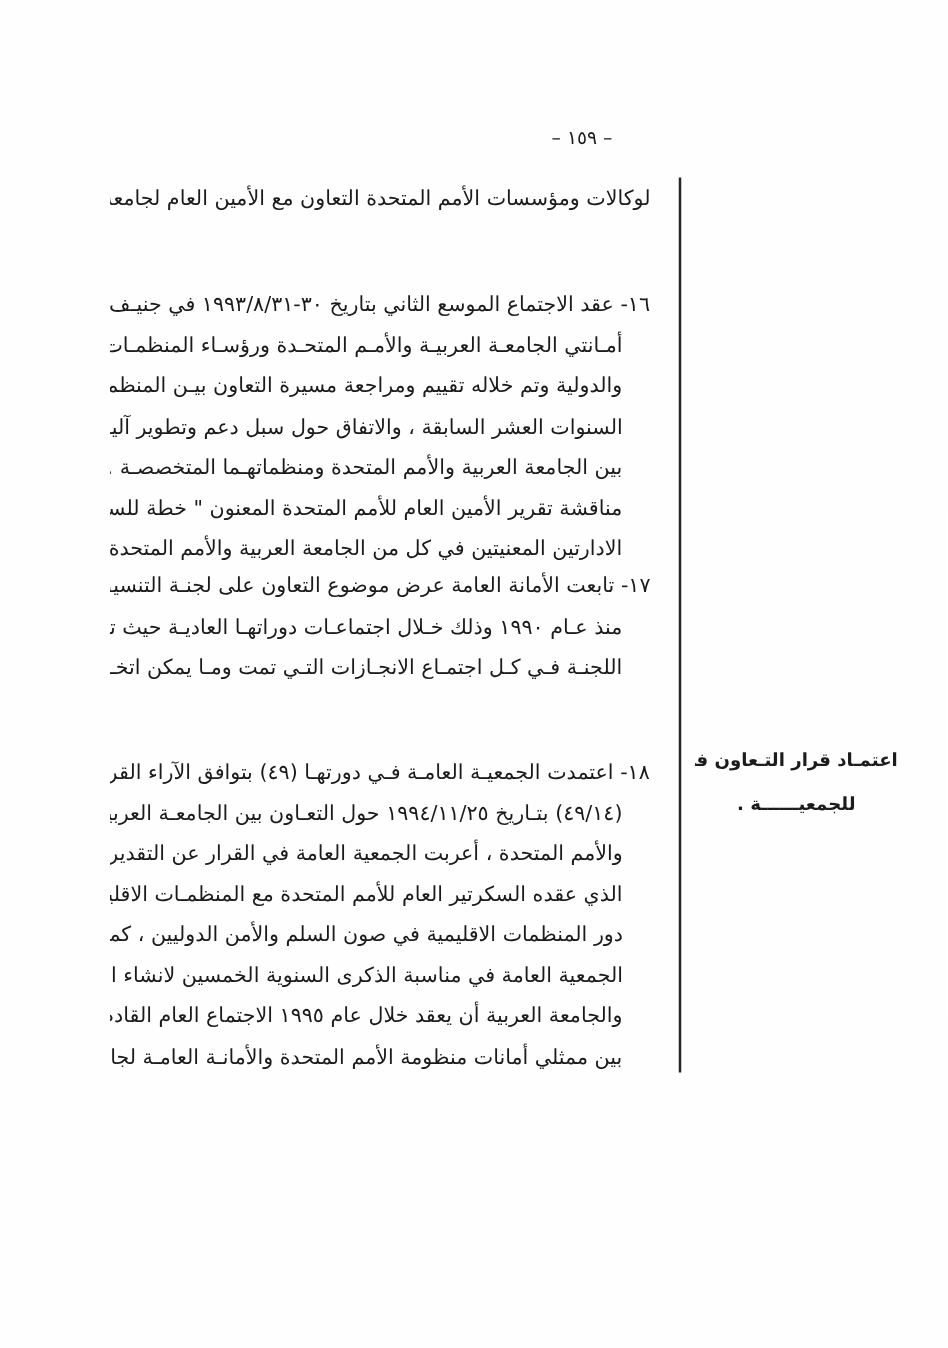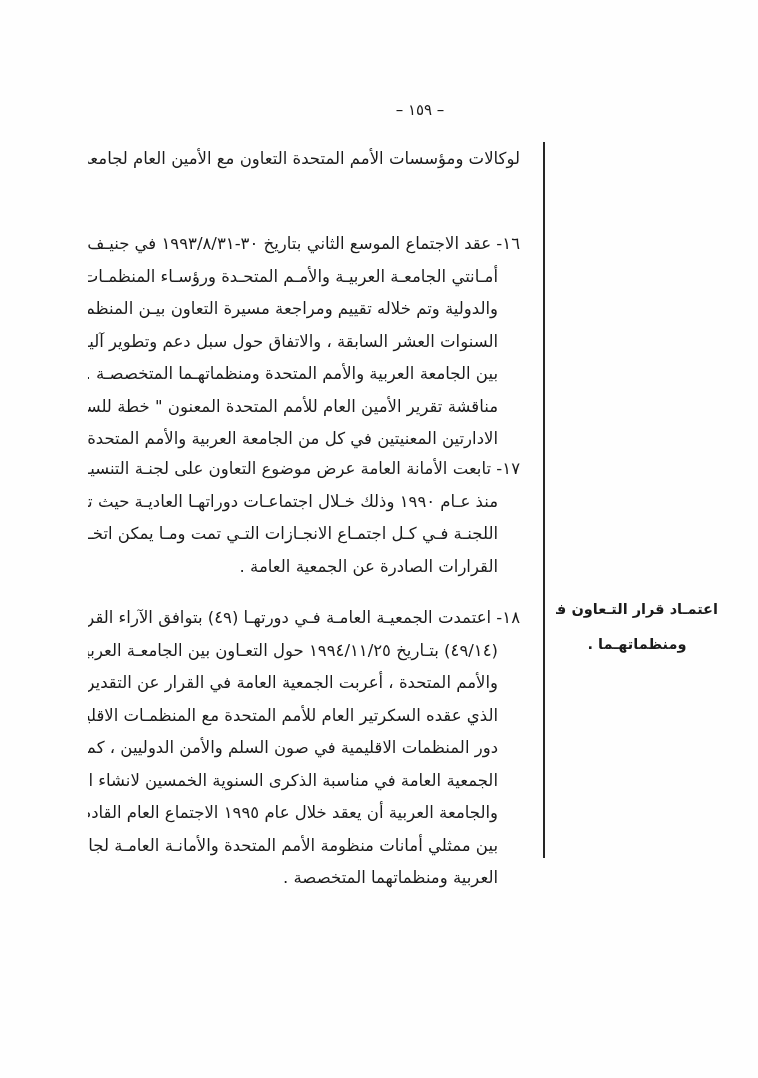--- a/index.html
+++ b/index.html
@@ -14,21 +14,20 @@
     background: #fefefe;
     overflow: hidden;
     font-family: "DejaVu Sans", sans-serif;
     color: #1b1b1b;
   }
   .page-number {
     position: absolute;
     top: 101px;
     left: 350px;
     width: 140px;
-    text-align: center;
     font-size: 15px;
     direction: rtl;
     color: #1b1b1b;
   }
   .rule {
     position: absolute;
     left: 543px;
     top: 142px;
     width: 2px;
     height: 716px;
@@ -99,33 +98,31 @@
     <div class="line">السنوات العشر السابقة ، والاتفاق حول سبل دعم وتطوير آليات التعـاون</div>
     <div class="line">بين الجامعة العربية والأمم المتحدة ومنظماتهـما المتخصصـة . كمـا تم</div>
     <div class="line">مناقشة تقرير الأمين العام للأمم المتحدة المعنون " خطة للسلام " من قبل</div>
     <div class="line last">الادارتين المعنيتين في كل من الجامعة العربية والأمم المتحدة .</div>
   </section>
 
   <section class="para hang" style="top:453px">
     <div class="line first">١٧- تابعت الأمانة العامة عرض موضوع التعاون على لجنـة التنسيق العليـا</div>
     <div class="line">منذ عـام ١٩٩٠ وذلك خـلال اجتماعـات دوراتهـا العاديـة حيث تنـاقش</div>
     <div class="line">اللجنـة فـي كـل اجتمـاع الانجـازات التـي تمت ومـا يمكن اتخـاذه لتنفيذ</div>
-    <div class="line last">القرارات الصادرة عن الجمعية العامة .</div>
   </section>
 
   <section class="para hang" style="top:602px">
     <div class="line first">١٨- اعتمدت الجمعيـة العامـة فـي دورتهـا (٤٩) بتوافق الآراء القرار رقـم</div>
     <div class="line">(٤٩/١٤) بتـاريخ ١٩٩٤/١١/٢٥ حول التعـاون بين الجامعـة العربيـة</div>
     <div class="line">والأمم المتحدة ، أعربت الجمعية العامة في القرار عن التقدير للاجتماع</div>
     <div class="line">الذي عقده السكرتير العام للأمم المتحدة مع المنظمـات الاقليميـة لمناقشـة</div>
     <div class="line">دور المنظمات الاقليمية في صون السلم والأمن الدوليين ، كمـا أوصت</div>
     <div class="line">الجمعية العامة في مناسبة الذكرى السنوية الخمسين لانشاء الأمم المتحدة</div>
     <div class="line">والجامعة العربية أن يعقد خلال عام ١٩٩٥ الاجتماع العام القادم للتعاون</div>
     <div class="line">بين ممثلي أمانات منظومة الأمم المتحدة والأمانـة العامـة لجامعـة الدولة</div>
-    <div class="line last">العربية ومنظماتهما المتخصصة .</div>
   </section>
 
   <aside class="margin-note">
     <div class="mline">اعتمـاد قرار التـعاون فى</div>
-    <div class="mline center">ومنظماتهـما .</div>
+    <div class="mline center">للجمعيــــــة .</div>
   </aside>
 
 </div>
 
 </body></html>

